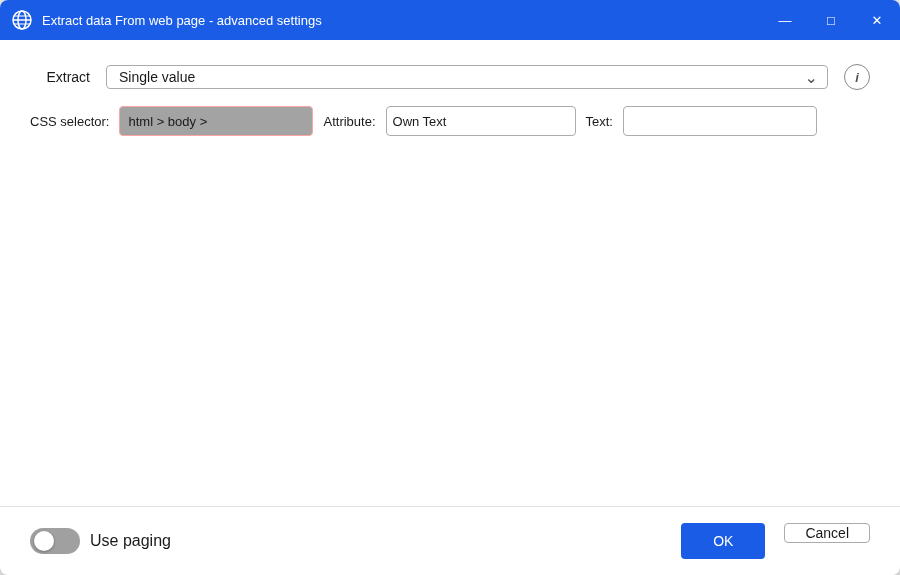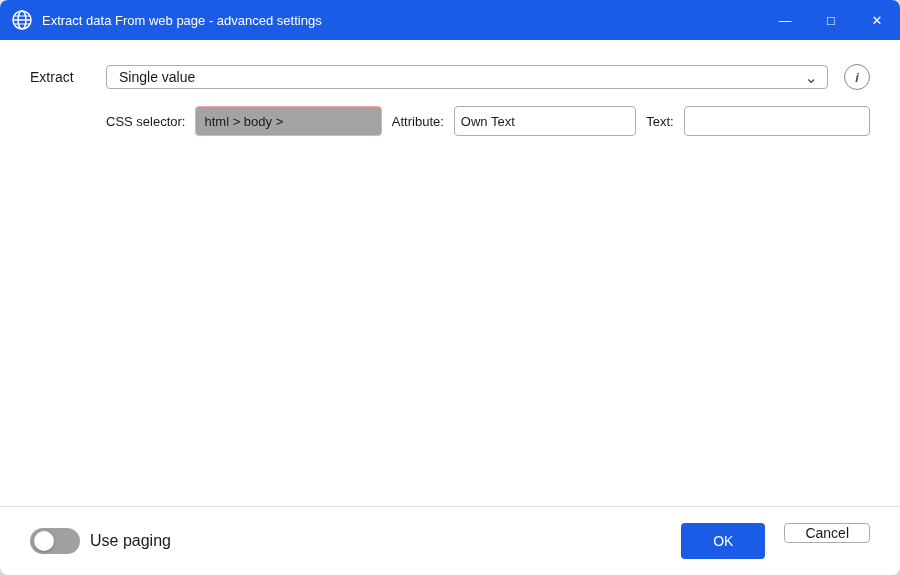--- a/index.html
+++ b/index.html
@@ -86,20 +86,21 @@
       display: flex;
       align-items: center;
       gap: 16px;
       margin-bottom: 16px;
     }
 
     .extract-label {
       font-size: 14px;
       color: #1a1a1a;
       min-width: 60px;
+      text-align: right;
     }
 
     .select-wrapper {
       flex: 1;
       position: relative;
       display: flex;
       align-items: center;
     }
 
     .extract-select {
@@ -137,21 +138,20 @@
       cursor: pointer;
       flex-shrink: 0;
       font-style: italic;
       font-weight: 600;
     }
 
     .css-row {
       display: flex;
       align-items: center;
       gap: 10px;
-      margin-left: 76px;
     }
 
     .field-label {
       font-size: 13px;
       color: #1a1a1a;
       white-space: nowrap;
     }
 
     .css-selector-input {
       height: 30px;

